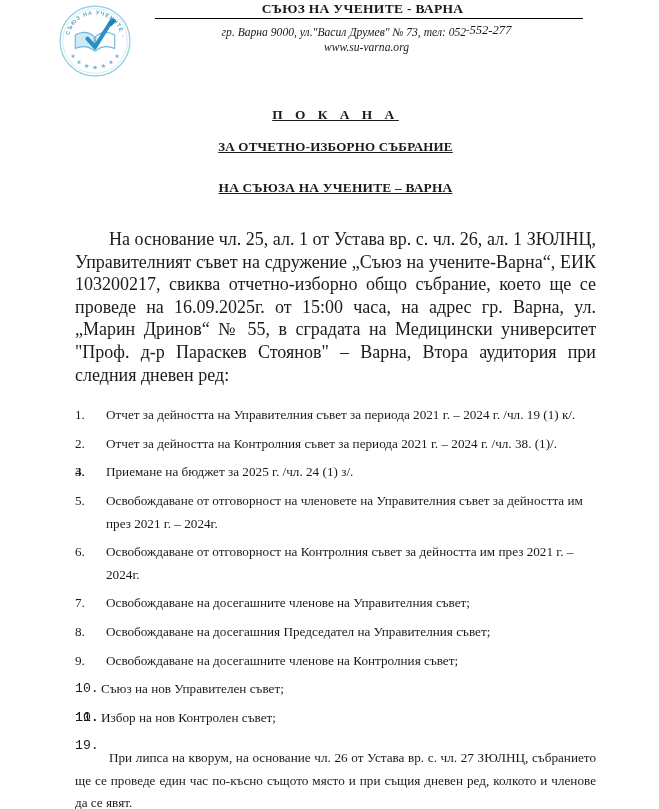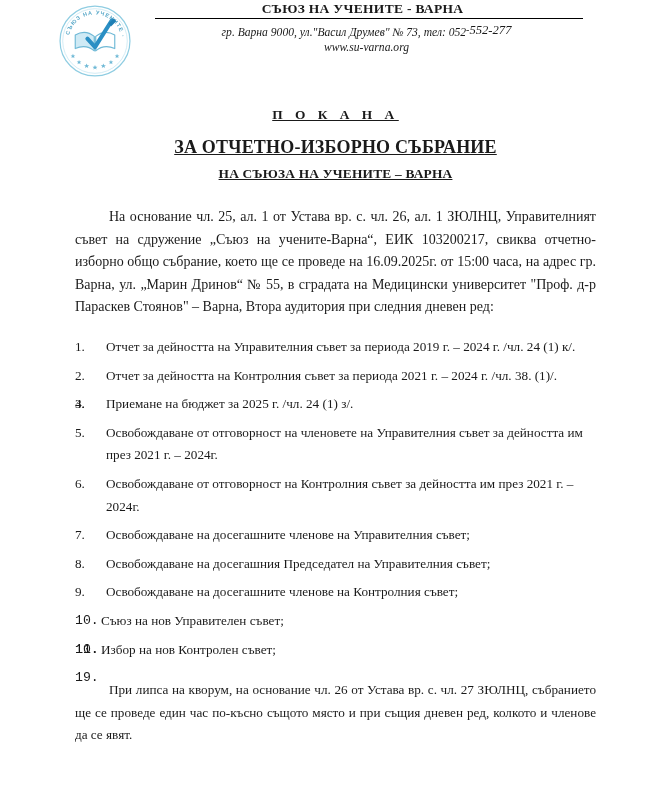--- a/index.html
+++ b/index.html
@@ -96,38 +96,38 @@
   }
   .title-main {
     font-weight: bold;
     font-size: 13.4px;
     letter-spacing: 4.5px;
     line-height: 24px;
     margin-bottom: 8px;
   }
   .title-sub {
     font-weight: bold;
-    font-size: 18px;
+    font-size: 13px;
     letter-spacing: 0.2px;
     line-height: 24px;
-    margin-bottom: 3px;
+    margin-bottom: 17px;
   }
   .title-sub2 {
     font-weight: bold;
     font-size: 13.4px;
     letter-spacing: 0.2px;
     line-height: 24px;
   }
 
   .para {
     text-align: justify;
     text-indent: 34px;
-    margin-top: 20px;
+    margin-top: 28px;
     line-height: 22.6px;
-    font-size: 14px;
+    font-size: 18px;
   }
 
   .agenda {
     margin: 17px 0 0 0;
     padding: 0;
     list-style: none;
   }
   .agenda li {
     position: relative;
     padding-left: 31px;
@@ -211,21 +211,21 @@
 
     <div class="title-block">
       <div class="title-main">П О К А Н А</div>
       <div class="title-sub">ЗА ОТЧЕТНО-ИЗБОРНО СЪБРАНИЕ</div>
       <div class="title-sub2">НА СЪЮЗА НА УЧЕНИТЕ – ВАРНА</div>
     </div>
 
     <p class="para">На основание чл. 25, ал. 1 от Устава вр. с. чл. 26, ал. 1 ЗЮЛНЦ, Управителният съвет на сдружение „Съюз на учените-Варна“, ЕИК 103200217, свиква отчетно-изборно общо събрание, което ще се проведе на 16.09.2025г. от 15:00 часа, на адрес гр. Варна, ул. „Марин Дринов“ № 55, в сградата на Медицински университет "Проф. д-р Параскев Стоянов" – Варна, Втора аудитория при следния дневен ред:</p>
 
     <ul class="agenda" id="agenda-list">
-        <li><span class="num">1.</span><span>Отчет за дейността на Управителния съвет за периода 2019 г. – 2024 г. /чл. 24 (1) к/.</span></li>
+        <li><span class="num">1.</span><span>Отчет за дейността на Управителния съвет за периода 2021 г. – 2024 г. /чл. 19 (1) к/.</span></li>
         <li><span class="num">2.</span><span>Отчет за дейността на Контролния съвет за периода 2021 г. – 2024 г. /чл. 38. (1)/.</span></li>
         <li><span class="num">3.</span></li>
         <li><span class="num">4.</span><span>Приемане на бюджет за 2025 г. /чл. 24 (1) з/.</span></li>
         <li><span class="num">5.</span><span>Освобождаване от отговорност на членовете на Управителния съвет за дейността им през 2021 г. – 2024г.</span></li>
         <li><span class="num">6.</span><span>Освобождаване от отговорност на Контролния съвет за дейността им през 2021 г. – 2024г.</span></li>
         <li><span class="num">7.</span><span>Освобождаване на досегашните членове на Управителния съвет;</span></li>
         <li><span class="num">8.</span><span>Освобождаване на досегашния Председател на Управителния съвет;</span></li>
         <li><span class="num">9.</span><span>Освобождаване на досегашните членове на Контролния съвет;</span></li>
         <li class="wide"><span class="num">10.</span><span>Съюз на нов Управителен съвет;</span></li>
         <li class="wide"><span class="num">11.</span></li>

